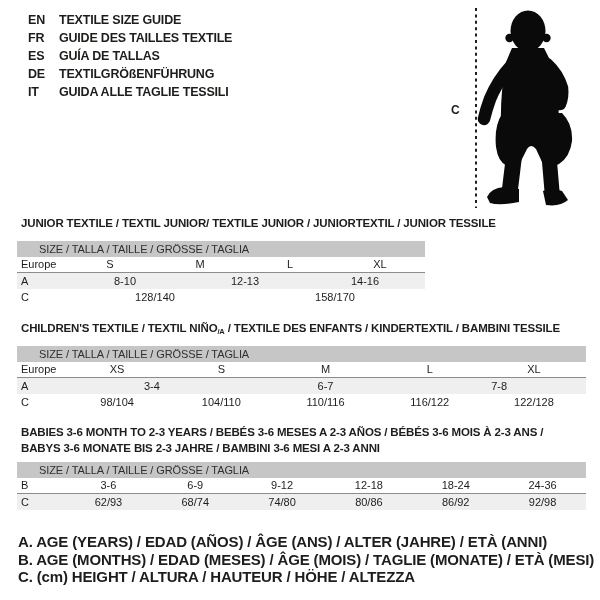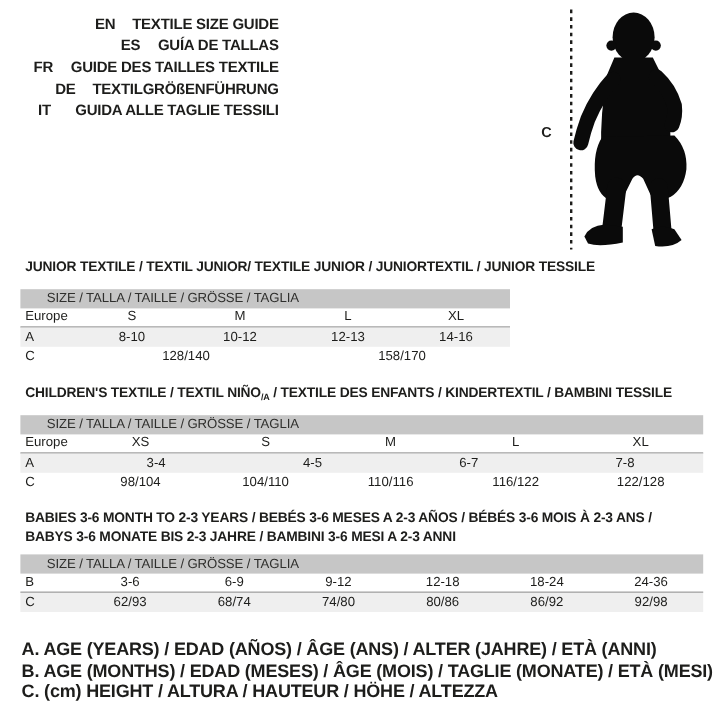--- a/index.html
+++ b/index.html
@@ -7,21 +7,21 @@
   body {
     width:600px; height:600px;
     font-family:"Liberation Sans", sans-serif;
     color:#1d1d1b;
     -webkit-font-smoothing:antialiased;
   }
   .page { position:relative; width:600px; height:600px; background:#fff; overflow:hidden; }
 
   
   .langs { position:absolute; left:28px; top:11px; }
-  .lang-row { display:flex; line-height:18px; font-size:12.5px; font-weight:bold; letter-spacing:-0.2px;justify-content:flex-end; }
+  .lang-row { display:flex; line-height:18px; font-size:12.5px; font-weight:bold; letter-spacing:-0.2px; }
   .lang-code { width:31px; }
 
   
   .figure { position:absolute; left:440px; top:0; width:160px; height:215px; }
   .figure svg { position:absolute; left:0; top:0; }
   .c-label { position:absolute; left:11px; top:103px; font-size:12px; font-weight:bold; }
 
   
   .sec-title { position:absolute; left:21px; margin:0; font-size:11.5px; font-weight:bold; letter-spacing:-0.15px; white-space:nowrap; }
   #junior-title   { top:217px; }
@@ -48,26 +48,26 @@
 <body>
 
 <div class="page">
 
   <div class="langs">
     <div class="lang-row">
       <span class="lang-code">EN</span>
       <span class="lang-title">TEXTILE SIZE GUIDE</span>
     </div>
     <div class="lang-row">
+      <span class="lang-code">FR</span>
+      <span class="lang-title">GUIDE DES TAILLES TEXTILE</span>
+    </div>
+    <div class="lang-row">
       <span class="lang-code">ES</span>
       <span class="lang-title">GUÍA DE TALLAS</span>
-    </div>
-    <div class="lang-row">
-      <span class="lang-code">FR</span>
-      <span class="lang-title">GUIDE DES TAILLES TEXTILE</span>
     </div>
     <div class="lang-row">
       <span class="lang-code">DE</span>
       <span class="lang-title">TEXTILGRÖßENFÜHRUNG</span>
     </div>
     <div class="lang-row">
       <span class="lang-code">IT</span>
       <span class="lang-title">GUIDA ALLE TAGLIE TESSILI</span>
     </div>
   </div>
@@ -105,21 +105,20 @@
     <div class="trow bordered">
       <span class="lbl">Europe</span>
       <span class="cell">S</span>
       <span class="cell">M</span>
       <span class="cell">L</span>
       <span class="cell">XL</span>
     </div>
     <div class="trow shade">
       <span class="lbl">A</span>
       <span class="cell">8-10</span>
-      <span class="cell">10-12</span>
       <span class="cell">12-13</span>
       <span class="cell">14-16</span>
     </div>
     <div class="trow">
       <span class="lbl">C</span>
       <span class="cell">128/140</span>
       <span class="cell">158/170</span>
     </div>
   </div>
 
@@ -130,21 +129,20 @@
       <span class="lbl">Europe</span>
       <span class="cell">XS</span>
       <span class="cell">S</span>
       <span class="cell">M</span>
       <span class="cell">L</span>
       <span class="cell">XL</span>
     </div>
     <div class="trow shade">
       <span class="lbl">A</span>
       <span class="cell">3-4</span>
-      <span class="cell">4-5</span>
       <span class="cell">6-7</span>
       <span class="cell">7-8</span>
     </div>
     <div class="trow">
       <span class="lbl">C</span>
       <span class="cell">98/104</span>
       <span class="cell">104/110</span>
       <span class="cell">110/116</span>
       <span class="cell">116/122</span>
       <span class="cell">122/128</span>

